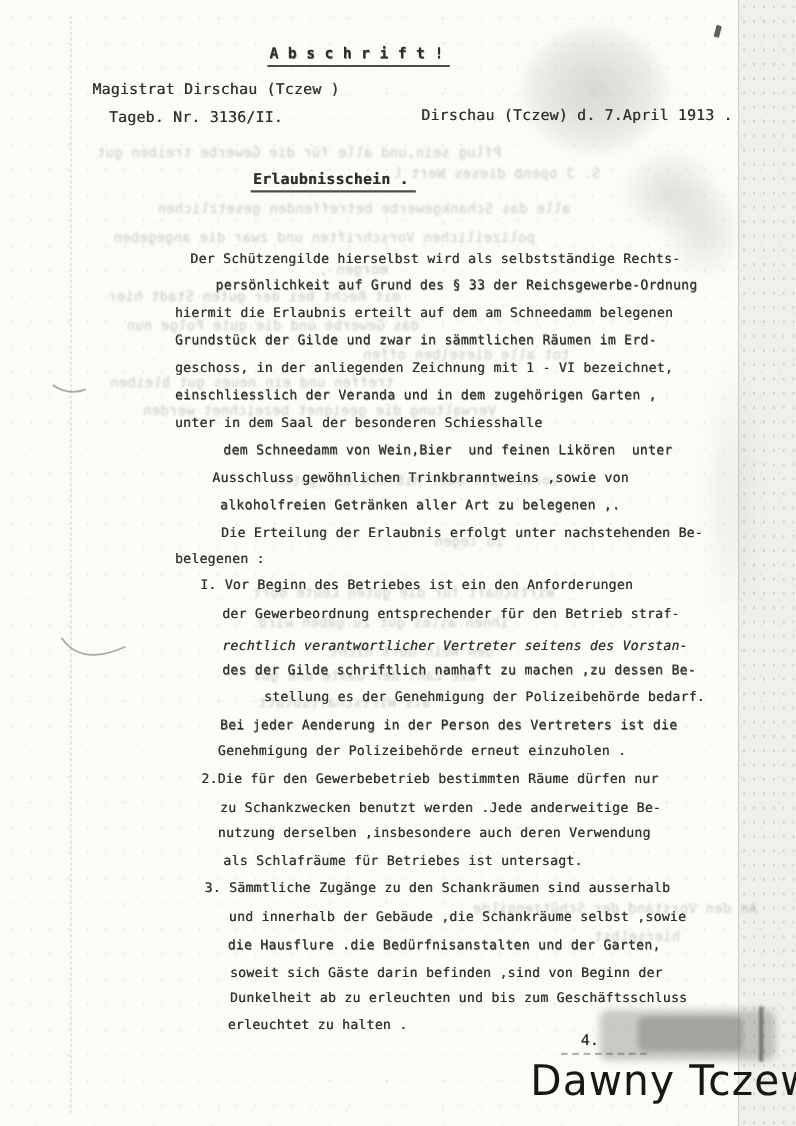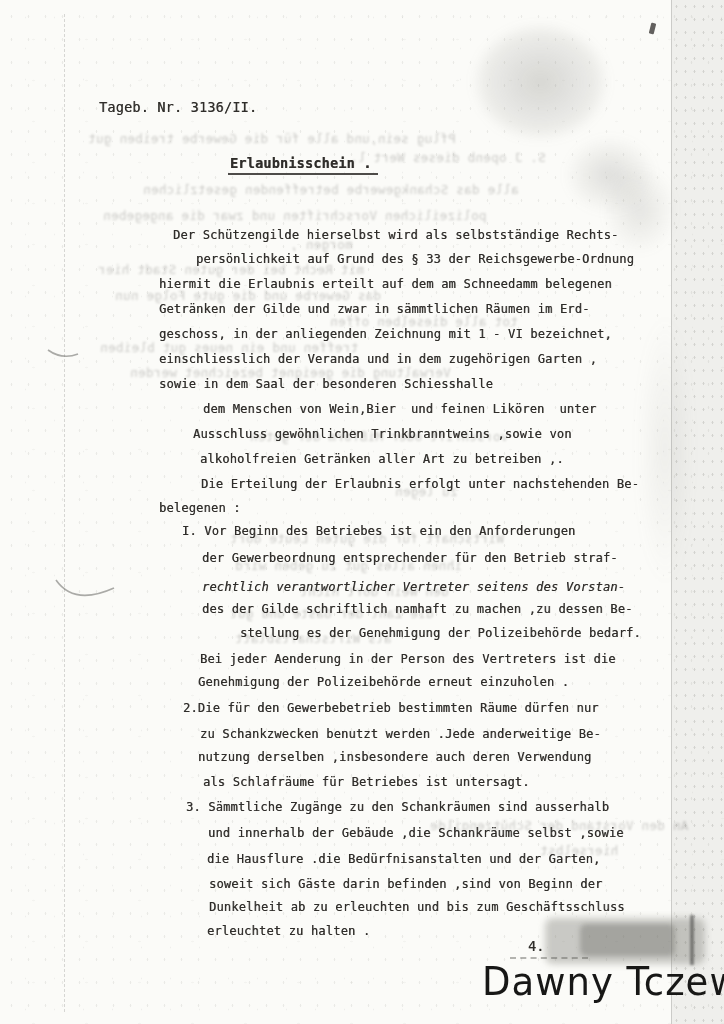--- a/index.html
+++ b/index.html
@@ -156,34 +156,37 @@
       <div class="ghost" style="left: 395px; top: 484px;">zu legen</div>
       <div class="ghost" style="left: 230px; top: 531px;">Wirtschaft für die guten Leute dort</div>
       <div class="ghost" style="left: 235px; top: 558px;">ihnen alles gut zu geben wird</div>
       <div class="ghost" style="left: 300px; top: 584px;">den Wein dort nicht</div>
       <div class="ghost" style="left: 230px; top: 606px;">die Zahl der Gäste und gut</div>
       <div class="ghost" style="left: 235px; top: 631px;">als Wirtschaftsblatt</div>
       <div class="ghost" style="left: 430px; top: 818px;">An den Vorstand der Schützengilde</div>
       <div class="ghost" style="left: 540px; top: 843px;">hierselbst</div>
     </div>
 
+  <div class="tline theader tbold" style="left:243px;top:42px;">A b s c h r i f t !</div>
+  <div class="tline theader" style="left:84px;top:74px;">Magistrat Dirschau (Tczew )</div>
   <div class="tline theader" style="left:99px;top:100px;">Tageb. Nr. 3136/II.</div>
+  <div class="tline theader" style="left:383px;top:98px;">Dirschau (Tczew) d. 7.April 1913 .</div>
   <div class="tline theader tbold" style="left:228px;top:156px;">Erlaubnisschein .</div>
 
   <div id="text-layer">
       <div class="tline" style="left: 173px; top: 228px;">Der Schützengilde hierselbst wird als selbstständige Rechts-</div>
       <div class="tline" style="left: 159px; top: 252px; margin-left: 37px;">persönlichkeit auf Grund des § 33 der Reichsgewerbe-Ordnung</div>
       <div class="tline" style="left: 159px; top: 277px;">hiermit die Erlaubnis erteilt auf dem am Schneedamm belegenen</div>
-      <div class="tline" style="left: 159px; top: 302px;">Getränken der Gilde und zwar in sämmtlichen Räumen im Erd-</div>
+      <div class="tline" style="left: 159px; top: 302px;">Grundstück der Gilde und zwar in sämmtlichen Räumen im Erd-</div>
       <div class="tline" style="left: 159px; top: 327px;">geschoss, in der anliegenden Zeichnung mit 1 - VI bezeichnet,</div>
       <div class="tline" style="left: 159px; top: 352px;">einschliesslich der Veranda und in dem zugehörigen Garten ,</div>
-      <div class="tline" style="left: 159px; top: 377px;">sowie in dem Saal der besonderen Schiesshalle</div>
-      <div class="tline" style="left: 203px; top: 402px;">dem Menschen von Wein,Bier  und feinen Likören  unter</div>
+      <div class="tline" style="left: 159px; top: 377px;">unter in dem Saal der besonderen Schiesshalle</div>
+      <div class="tline" style="left: 203px; top: 402px;">dem Schneedamm von Wein,Bier  und feinen Likören  unter</div>
       <div class="tline" style="left: 193px; top: 427px;">Ausschluss gewöhnlichen Trinkbranntweins ,sowie von</div>
-      <div class="tline" style="left: 200px; top: 452px;">alkoholfreien Getränken aller Art zu betreiben ,.</div>
+      <div class="tline" style="left: 200px; top: 452px;">alkoholfreien Getränken aller Art zu belegenen ,.</div>
       <div class="tline" style="left: 173px; top: 477px; padding-left: 28px;">Die Erteilung der Erlaubnis erfolgt unter nachstehenden Be-</div>
       <div class="tline" style="left: 159px; top: 501px;">belegenen :</div>
       <div class="tline" style="left: 182px; top: 524px;">I. Vor Beginn des Betriebes ist ein den Anforderungen</div>
       <div class="tline" style="left: 202px; top: 551px;">der Gewerbeordnung entsprechender für den Betrieb straf-</div>
       <div class="tline" style="left: 202px; top: 580px; font-style: italic;">rechtlich verantwortlicher Vertreter seitens des Vorstan-</div>
       <div class="tline" style="left: 202px; top: 602px;">des der Gilde schriftlich namhaft zu machen ,zu dessen Be-</div>
       <div class="tline" style="left: 200px; top: 626px; margin-left: 40px;">stellung es der Genehmigung der Polizeibehörde bedarf.</div>
       <div class="tline" style="left: 200px; top: 652px;">Bei jeder Aenderung in der Person des Vertreters ist die</div>
       <div class="tline" style="left: 198px; top: 675px;">Genehmigung der Polizeibehörde erneut einzuholen .</div>
       <div class="tline" style="left: 183px; top: 701px;">2.Die für den Gewerbebetrieb bestimmten Räume dürfen nur</div>

